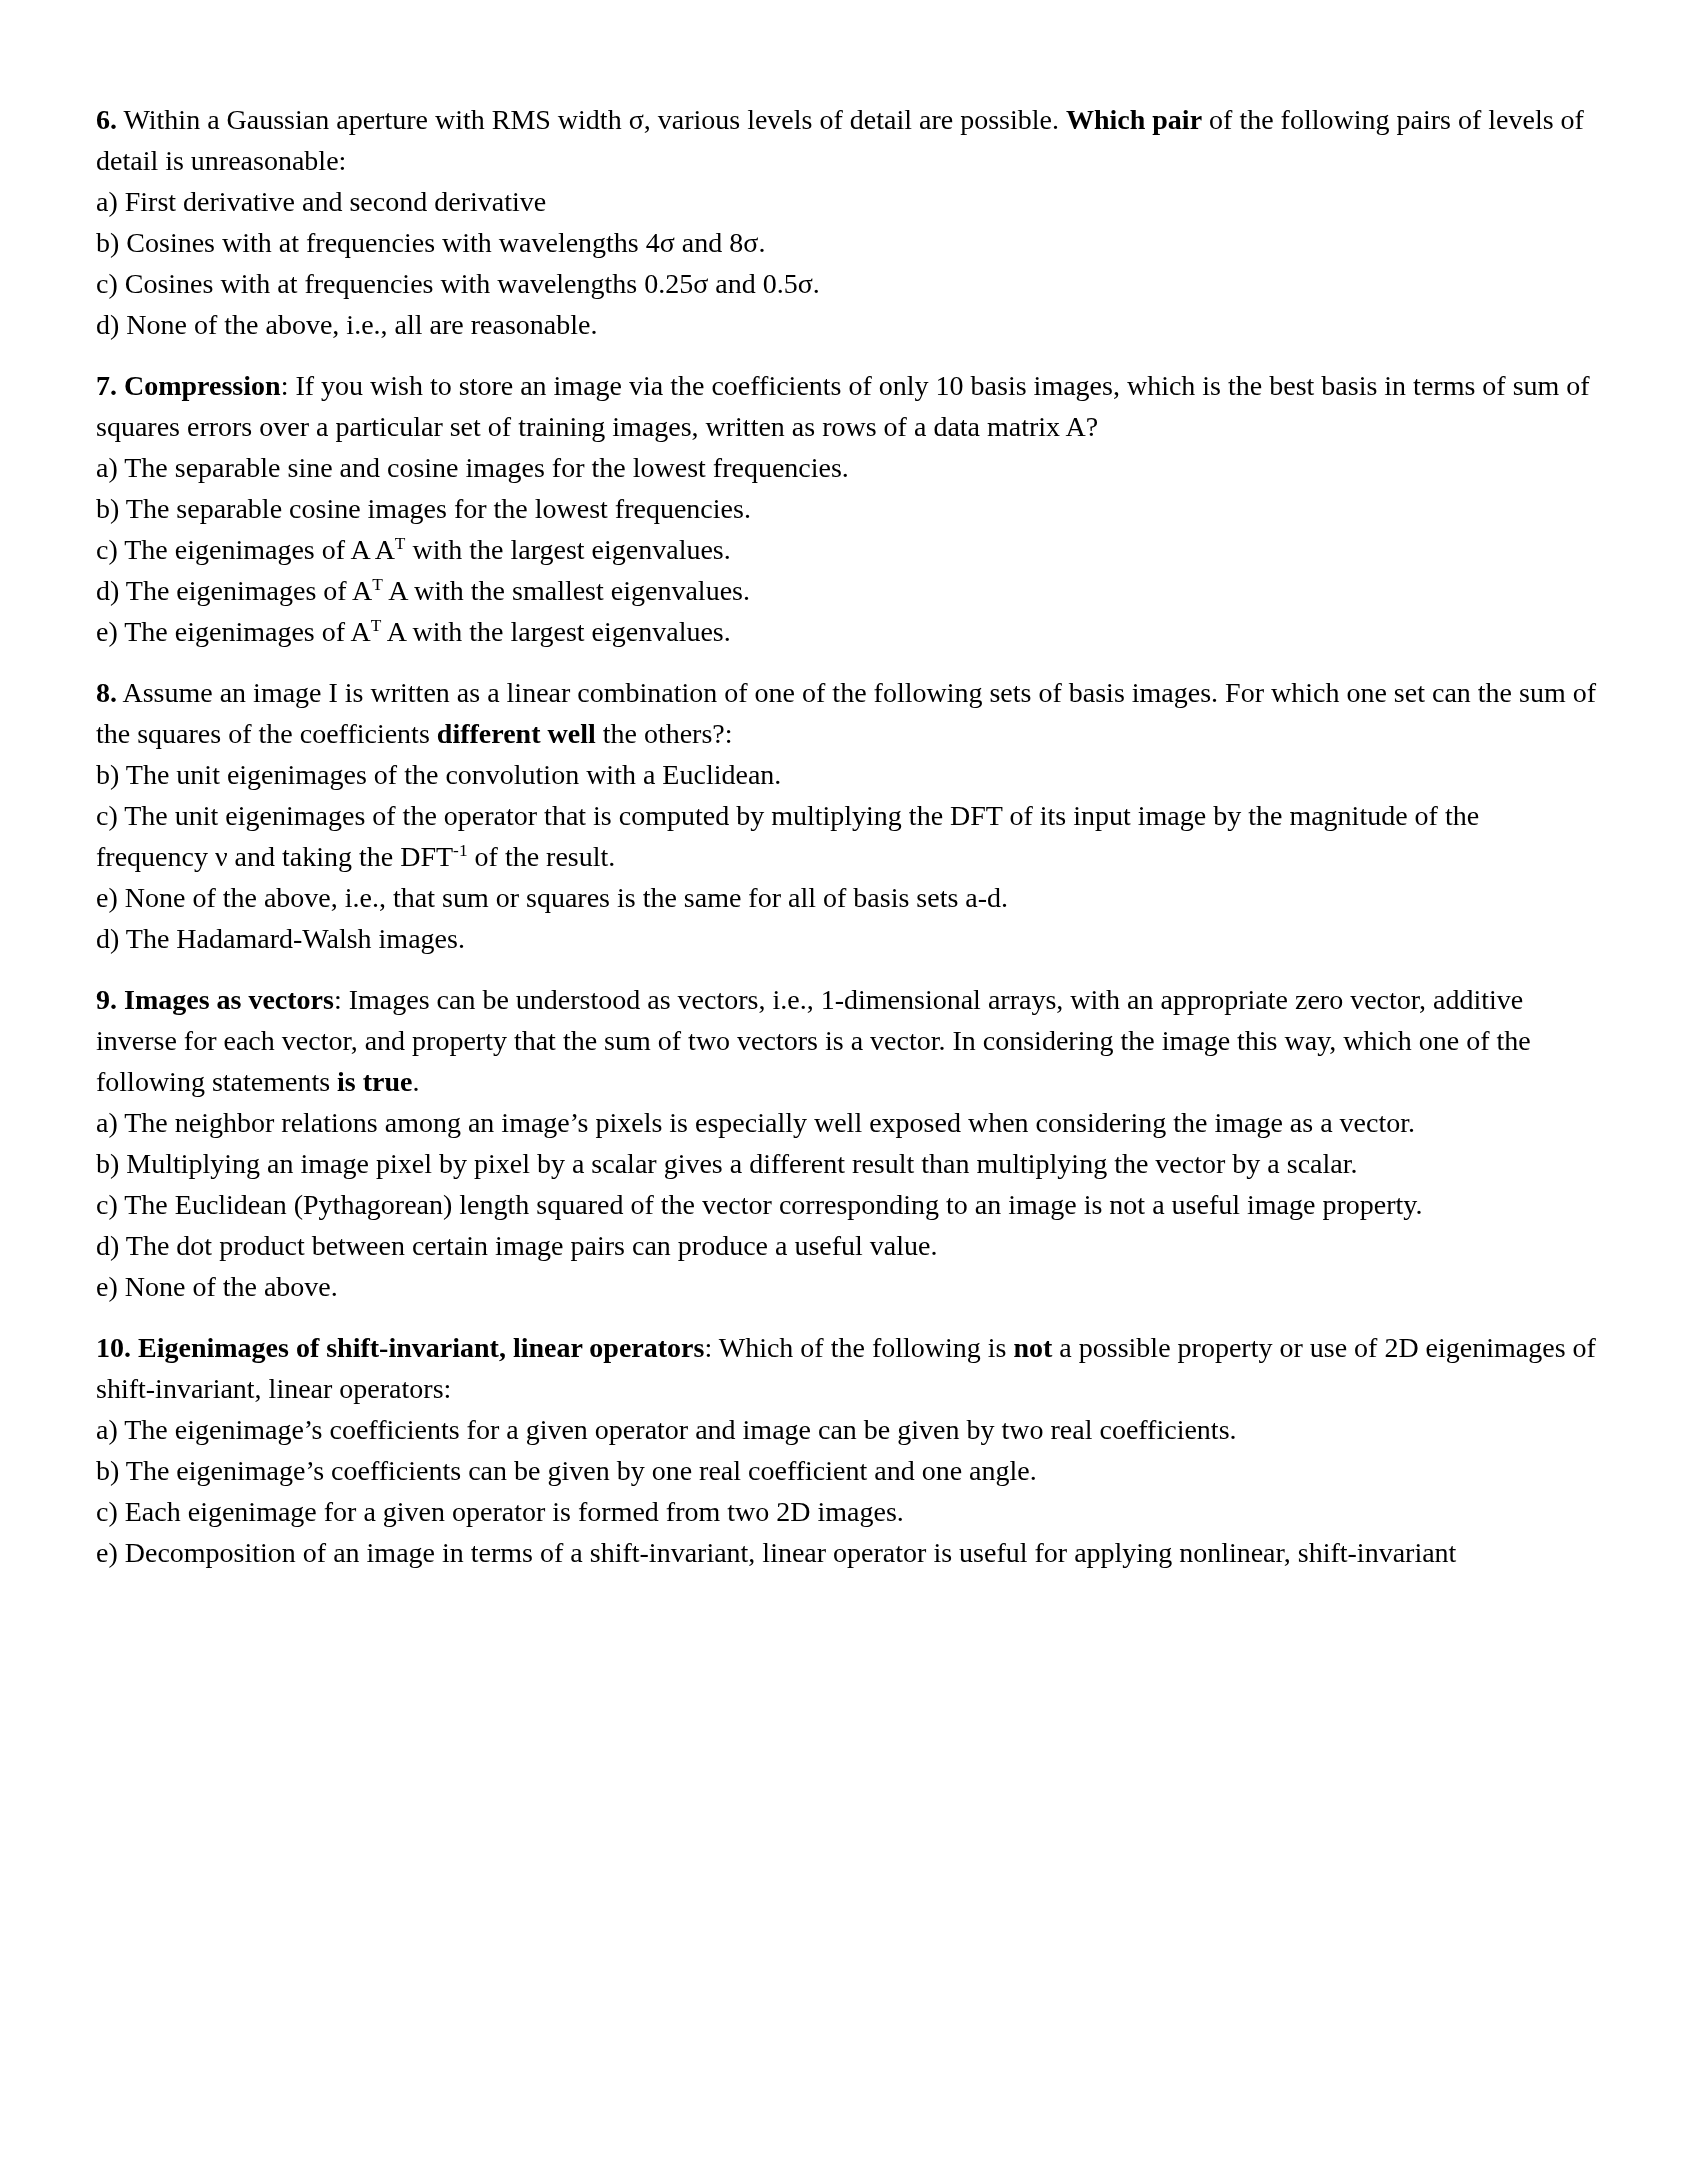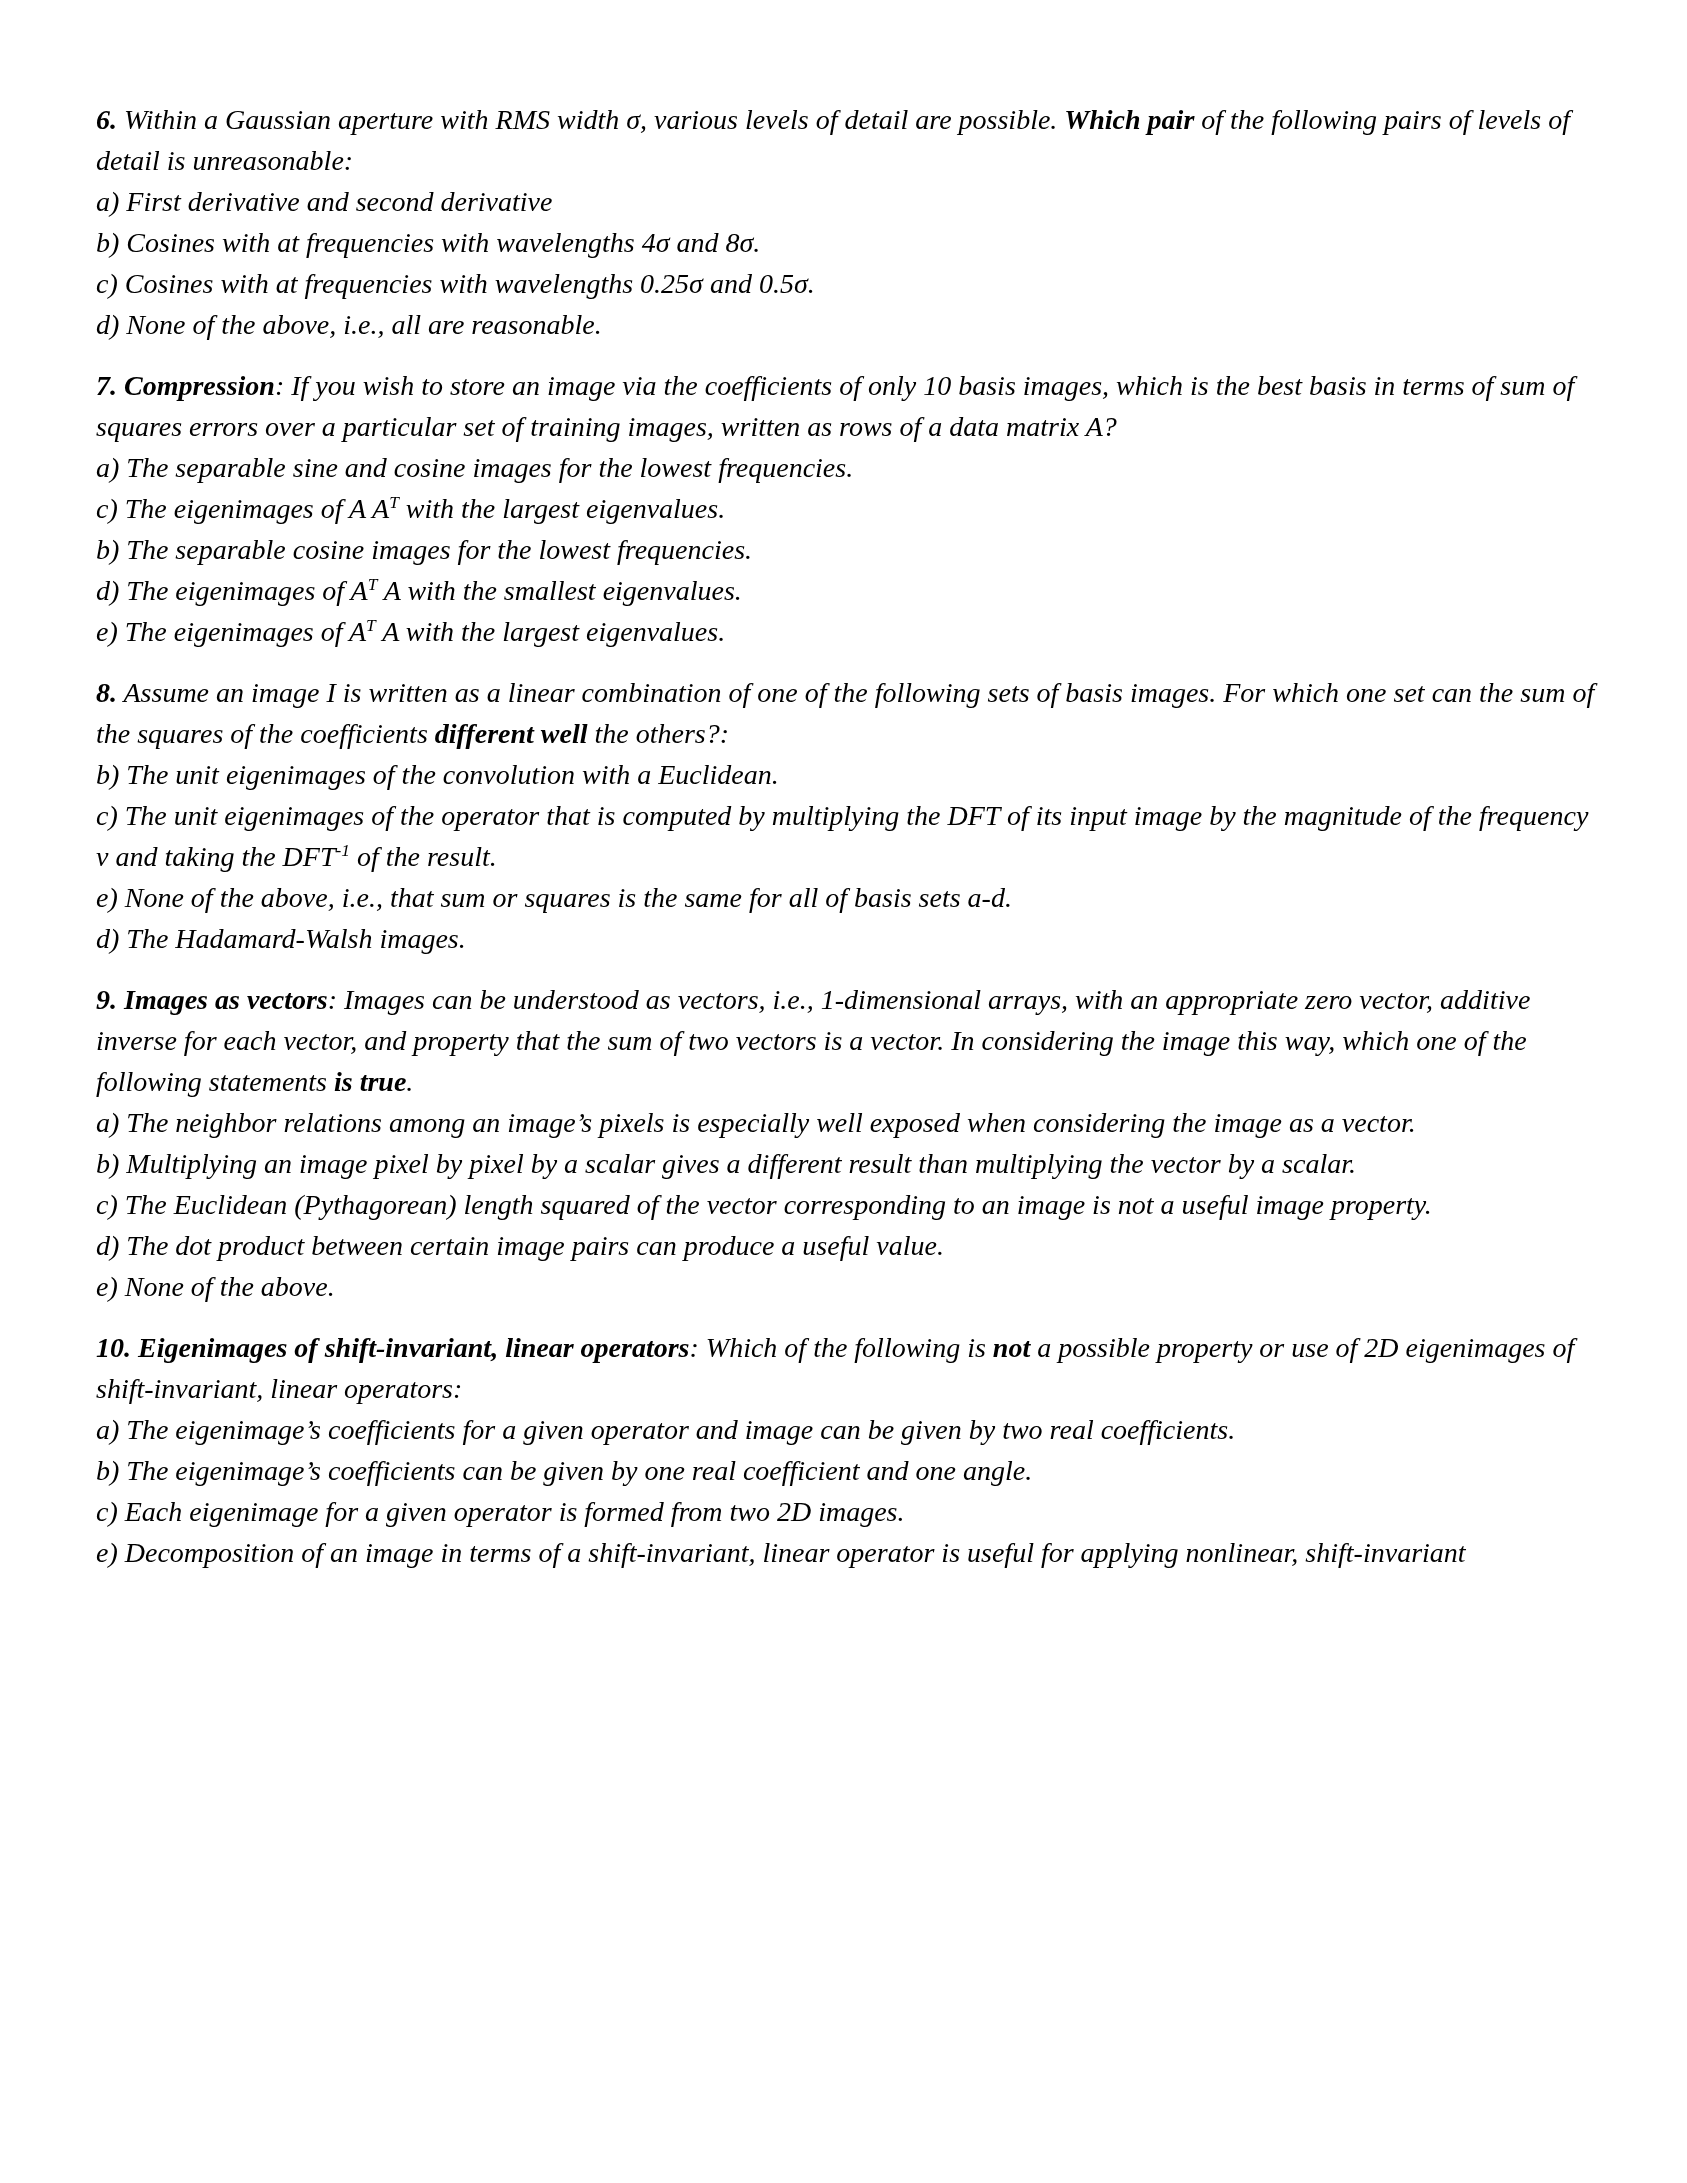--- a/index.html
+++ b/index.html
@@ -17,21 +17,20 @@
   .page {
     box-sizing: border-box;
     width: 1687px;
     height: 2183px;
     padding: 99px 89px 0 96px;
   }
   .q {
     font-size: 28px;
     line-height: 41px;
     text-align: left;
-    font-style: italic;
   }
   .q + .q { margin-top: 20px; }
   .q p { margin: 0; padding: 0; }
   .b { font-weight: bold; }
   .u { text-decoration: underline; text-underline-offset: 2.6px; }
   sup.sp {
     font-size: 62%;
     vertical-align: super;
     line-height: 0;
   }
@@ -44,22 +43,22 @@
       <section class="q">
         <p><span class="b">6.</span><span> Within a Gaussian aperture with RMS width σ, various levels of detail are possible. </span><span class="b">Which pair</span><span> of the following pairs of levels of detail is unreasonable:</span></p>
         <p><span>a) First derivative and second derivative</span></p>
         <p><span>b) Cosines with at frequencies with wavelengths 4σ and 8σ.</span></p>
         <p><span>c) Cosines with at frequencies with wavelengths 0.25σ and 0.5σ.</span></p>
         <p><span>d) None of the above, i.e., all are reasonable.</span></p>
       </section>
       <section class="q">
         <p><span class="b">7. Compression</span><span>: If you wish to store an image via the coefficients of only 10 basis images, which is the best basis in terms of sum of squares errors over a particular set of training images, written as rows of a data matrix A?</span></p>
         <p><span>a) The separable sine and cosine images for the lowest frequencies.</span></p>
+        <p><span>b) The separable cosine images for the lowest frequencies.</span></p>
         <p><span>c) The eigenimages of A A</span><sup class="sp">T</sup><span> with the largest eigenvalues.</span></p>
-        <p><span>b) The separable cosine images for the lowest frequencies.</span></p>
         <p><span>d) The eigenimages of A</span><sup class="sp">T</sup><span> A with the smallest eigenvalues.</span></p>
         <p><span>e) The eigenimages of A</span><sup class="sp">T</sup><span> A with the largest eigenvalues.</span></p>
       </section>
       <section class="q">
         <p><span class="b">8.</span><span> Assume an image I is written as a linear combination of one of the following sets of basis images. For which one set can the sum of the squares of the coefficients </span><span class="b">different well</span><span> the others?:</span></p>
         <p><span>b) The unit eigenimages of the convolution with a Euclidean.</span></p>
         <p><span>c) The unit eigenimages of the operator that is computed by multiplying the DFT of its input image by the magnitude of the frequency ν and taking the DFT</span><sup class="sp">-1</sup><span> of the result.</span></p>
         <p><span>e) None of the above, i.e., that sum or squares is the same for all of basis sets a-d.</span></p>
         <p><span>d) The Hadamard-Walsh images.</span></p>
       </section>

